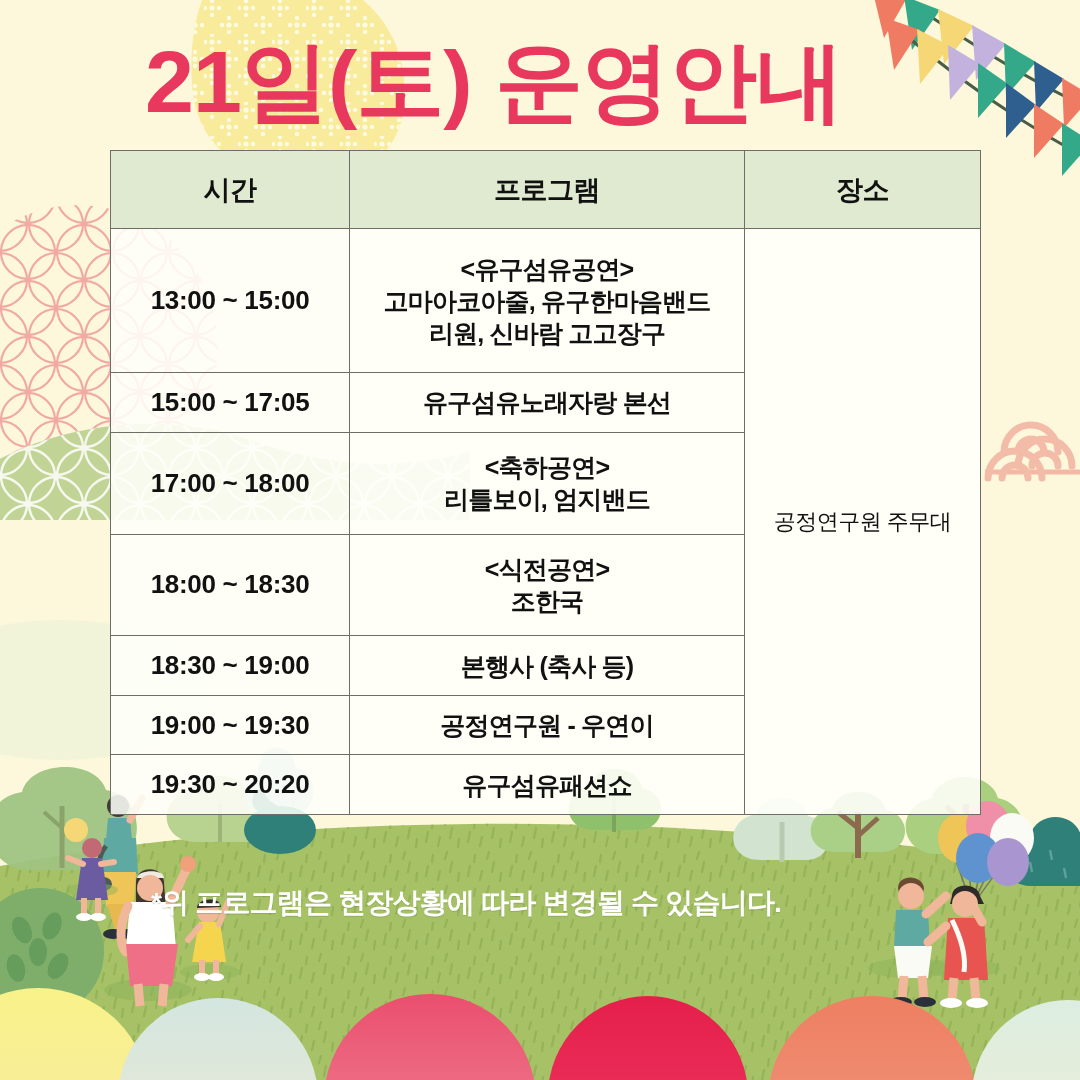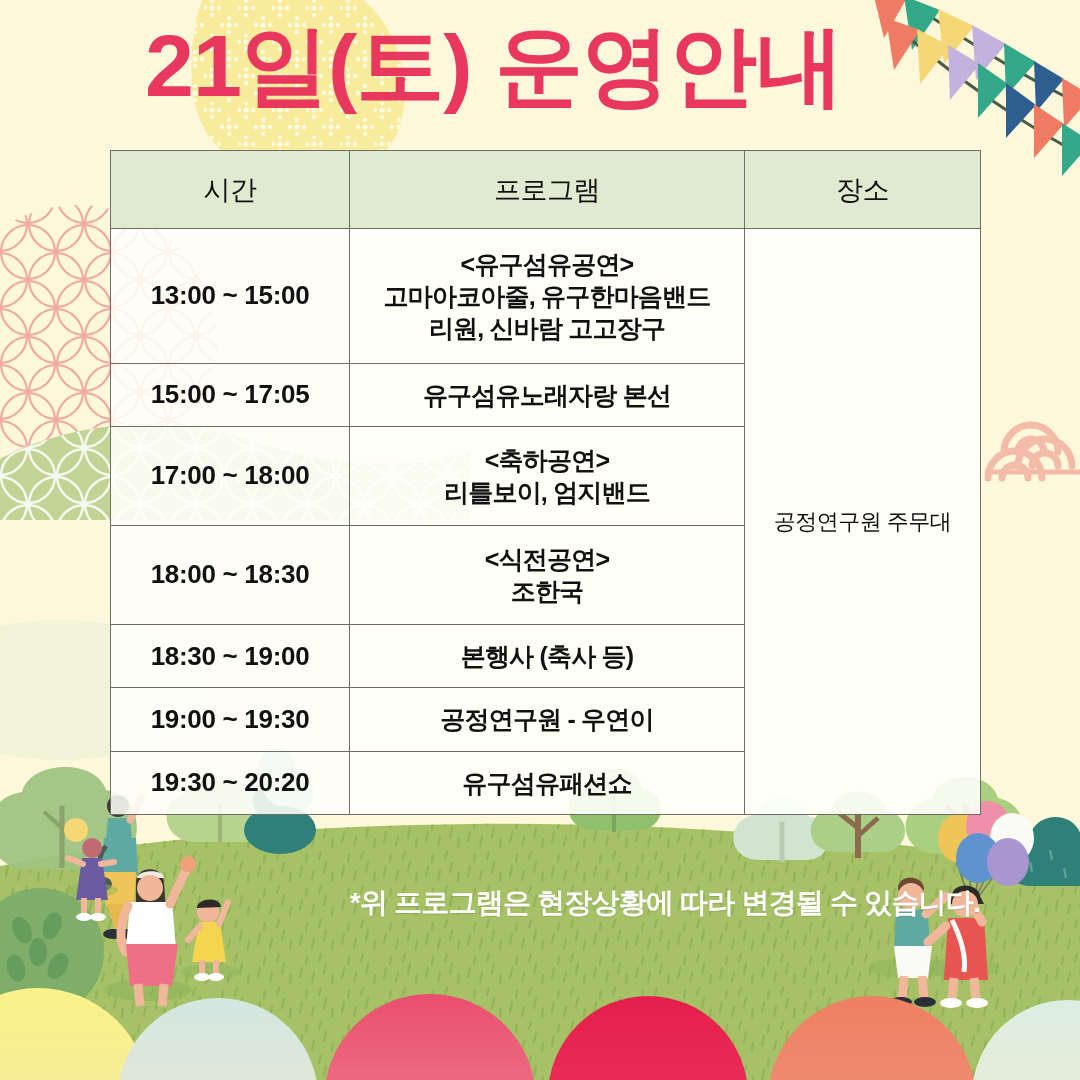--- a/index.html
+++ b/index.html
@@ -28,21 +28,21 @@
   .bg-layer {
     position: absolute;
     inset: 0;
     z-index: 0;
   }
   .bg-svg { position: absolute; inset: 0; }
 
   
   .title-wrap {
     position: absolute;
-    left: 0; top: 20px;
+    left: 0; top: 36px;
     width: 988px;
     text-align: center;
     z-index: 5;
   }
   .title {
     display: inline-block;
     font-size: 88px;
     font-weight: bold;
     letter-spacing: -1px;
     color: #e8385e;
@@ -66,64 +66,63 @@
   .schedule-table td {
     border: 1.6px solid #6e6e68;
     text-align: center;
     vertical-align: middle;
     color: #111;
   }
   .schedule-table thead th {
     background: #dfead0;
     height: 78px;
     font-size: 27px;
-    font-weight: normal;
+    font-weight: bold;
     letter-spacing: -0.5px;
   }
   .col-time   { width: 239px; }
   .col-prog   { width: 395px; }
   .col-place  { width: 236px; }
 
   .cell-time {
     font-size: 26px;
     font-weight: bold;
     letter-spacing: -0.3px;
     background: rgba(255,255,250,0.35);
     margin-top: 18px;
   }
   .cell-prog {
     font-size: 25px;
     font-weight: bold;
     line-height: 1.28;
     letter-spacing: -0.8px;
-    padding: 12px 4px;
+    padding: 6px 4px;
     background: rgba(255,255,250,0.55);
   }
   .cell-place {
     font-size: 22px;
     font-weight: normal;
     letter-spacing: -0.5px;
     background: rgba(255,255,250,0.45);
   }
   .prog-line { display: block; }
 
   
   .footer-note {
     position: absolute;
     left: 0;
     top: 884px;
     width: 932px;
-    text-align: right;
+    text-align: center;
     font-size: 28px;
     font-weight: bold;
     letter-spacing: -0.8px;
     color: #ffffff;
     z-index: 6;
     text-shadow: 0 1px 1px rgba(90,110,60,0.28);
-    margin-left: 48px;
   }
 
   
   .fg-layer {
     position: absolute;
     inset: 0;
     z-index: 3;
     pointer-events: none;
   }
   .fg-svg { position: absolute; inset: 0; }

